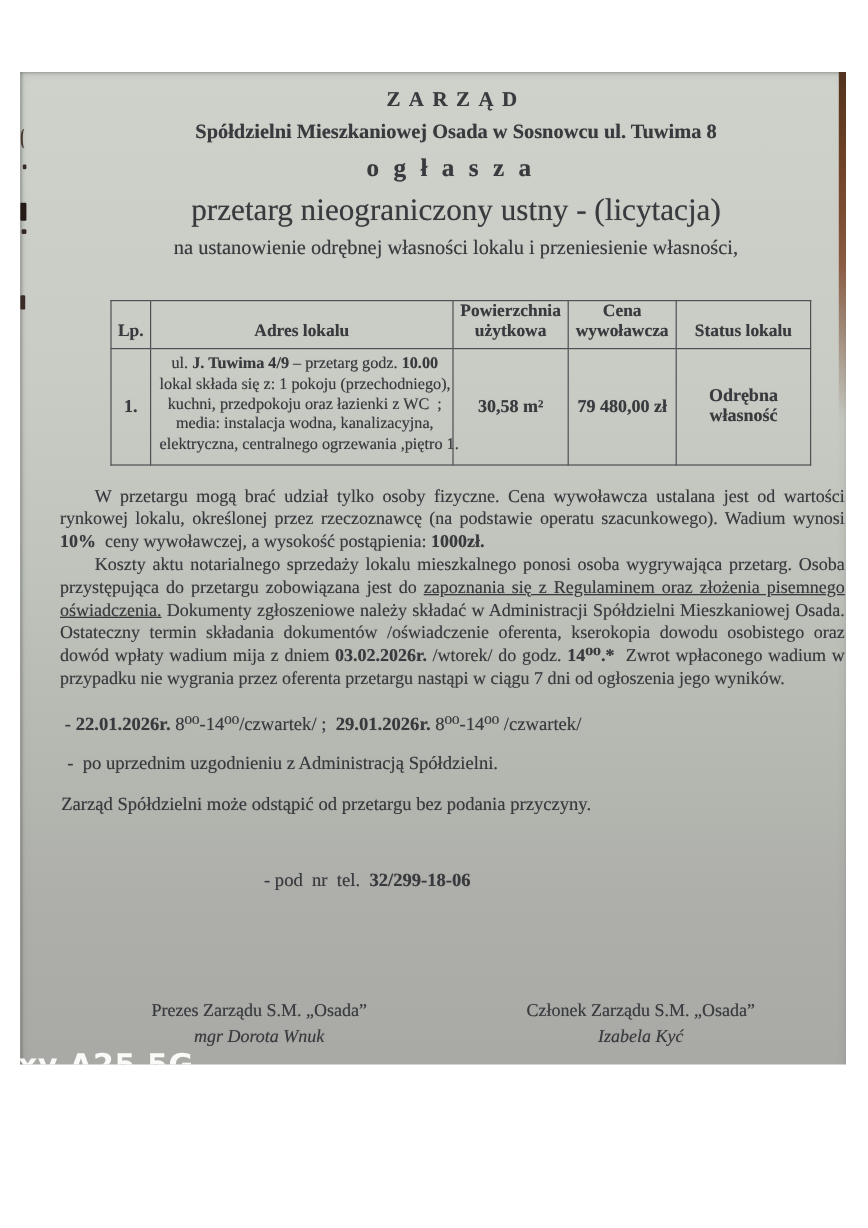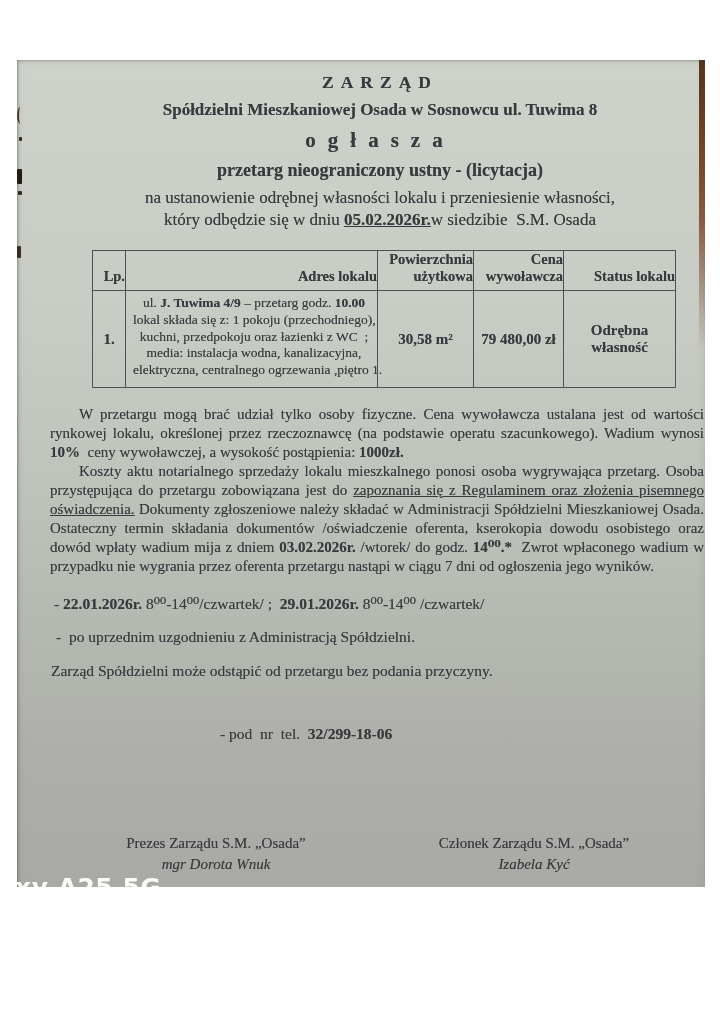--- a/index.html
+++ b/index.html
@@ -32,29 +32,29 @@
   .m1{left:2px; top:77px; width:3px; height:4px;}
   .m2{left:0;  top:109px; width:5px; height:15px; background:#241b16;}
   .m3{left:1px; top:131px; width:4px; height:4px;}
   .m4{left:0;  top:186px; width:4px; height:12px; background:#3a2b24;}
 
   
   .hdr{position:absolute; left:48px; top:12px; width:630px; text-align:center;}
   .h-role{font-size:17.5px; font-weight:700; letter-spacing:7px;}
   .h-org{font-size:17px; font-weight:700; margin-top:7px;}
   .h-ann{font-size:21px; font-weight:700; letter-spacing:12px; margin-top:8px;}
-  .h-type{font-size:18px; font-weight:700; margin-top:7px;}
+  .h-type{font-size:26px; font-weight:400; margin-top:7px;}
   .h-sub{font-size:17px; margin-top:7px;}
   .h-date{font-size:17px; margin-top:2px;}
 
   
   table.offers{position:absolute; left:75px; top:190px; width:583px; height:138px;
     border-collapse:collapse; table-layout:fixed;}
   .offers th,.offers td{border:1.6px solid var(--border);}
-  .offers th{font-size:14.5px; font-weight:700; vertical-align:bottom; padding-bottom:5px; line-height:17px; text-align:right;}
+  .offers th{font-size:14.5px; font-weight:700; vertical-align:bottom; padding-bottom:5px; line-height:17px; text-align:center;}
   .offers tr.hdr-row{height:39px;}
   td.lp{font-size:15px; font-weight:700; text-align:center; vertical-align:middle;}
   td.addr{vertical-align:top; padding:4px 2px 0 7px;}
   td.addr .aline{font-size:13.5px; line-height:16.8px; white-space:nowrap;text-align:center;}
   td.num{font-size:15px; font-weight:700; text-align:center; vertical-align:middle; padding:0 2px;}
 
   
   .textcol{position:absolute; left:33px; top:345px; width:654px; font-size:15px; line-height:19px; text-align:justify;}
   .textcol p{text-indent:29px;}
   .abs{position:absolute; font-size:15.5px; line-height:19px; white-space:nowrap;}
@@ -91,21 +91,20 @@
       <div class="edge-mark m3"></div>
       <div class="edge-mark m4"></div>
     </div>
 
     <div class="hdr txt">
       <div class="h-role">ZARZĄD</div>
       <div class="h-org">Spółdzielni Mieszkaniowej Osada w Sosnowcu ul. Tuwima 8</div>
       <div class="h-ann">ogłasza</div>
       <div class="h-type">przetarg nieograniczony ustny - (licytacja)</div>
       <div class="h-sub">na ustanowienie odrębnej własności lokalu i przeniesienie własności,</div>
-      <div class="h-date"><span>który odbędzie się w dniu </span><span class="b u">05.02.2026r.</span><span>w siedzibie&nbsp; S.M. Osada</span></div>
     </div>
 
     <table class="offers txt">
       <colgroup>
         <col style="width:33px">
           <col style="width:252px">
           <col style="width:96px">
           <col style="width:90px">
           <col style="width:112px">
       </colgroup>

